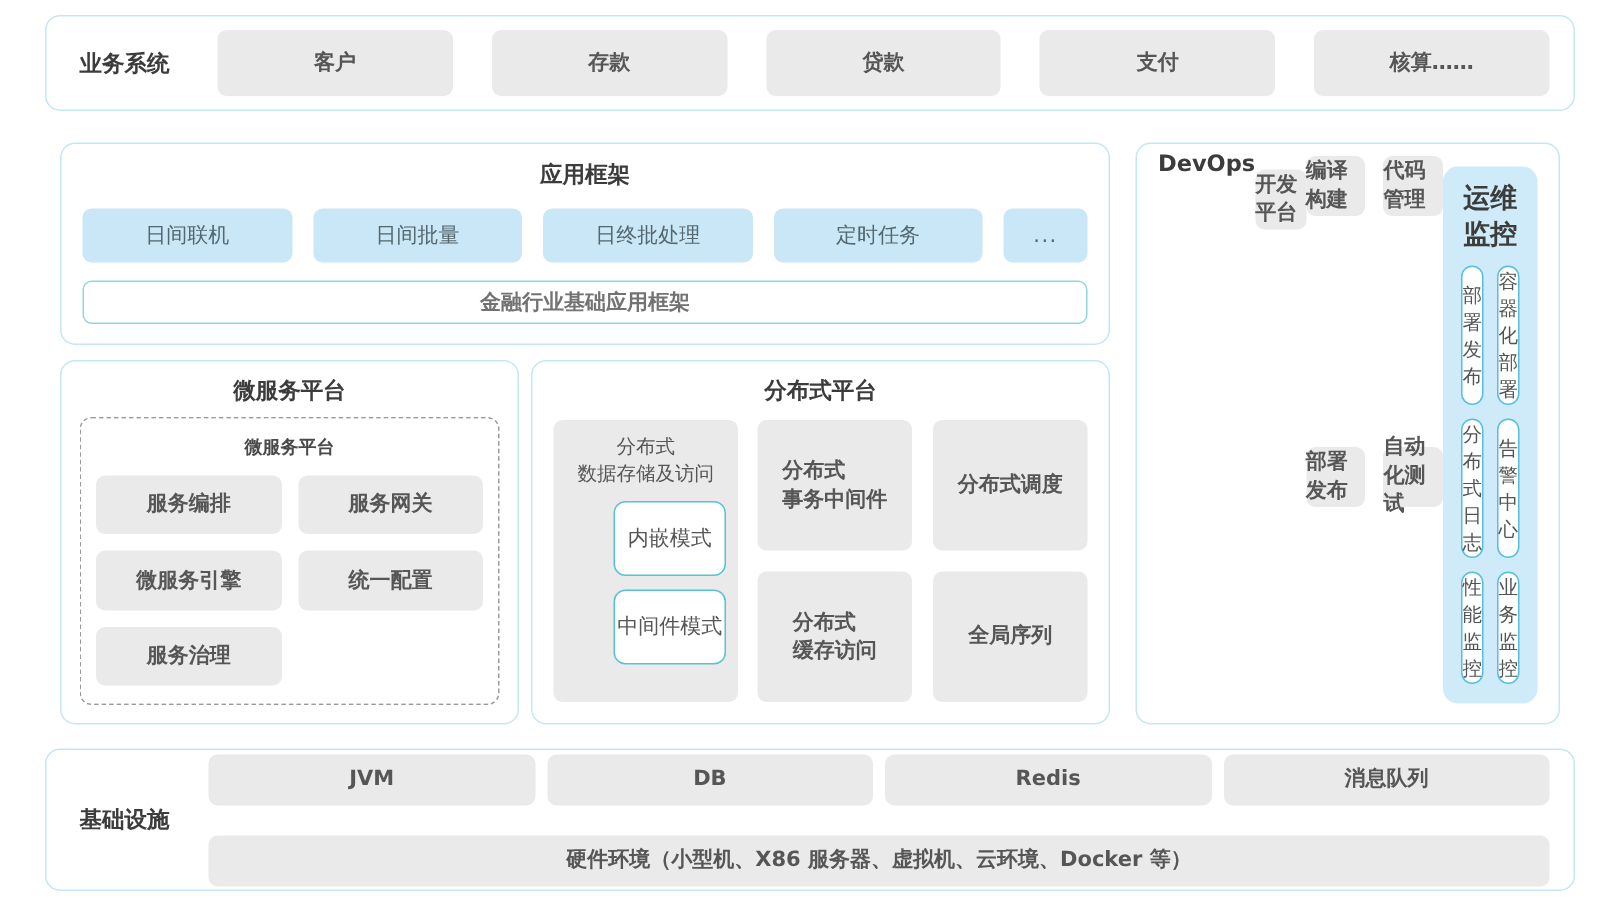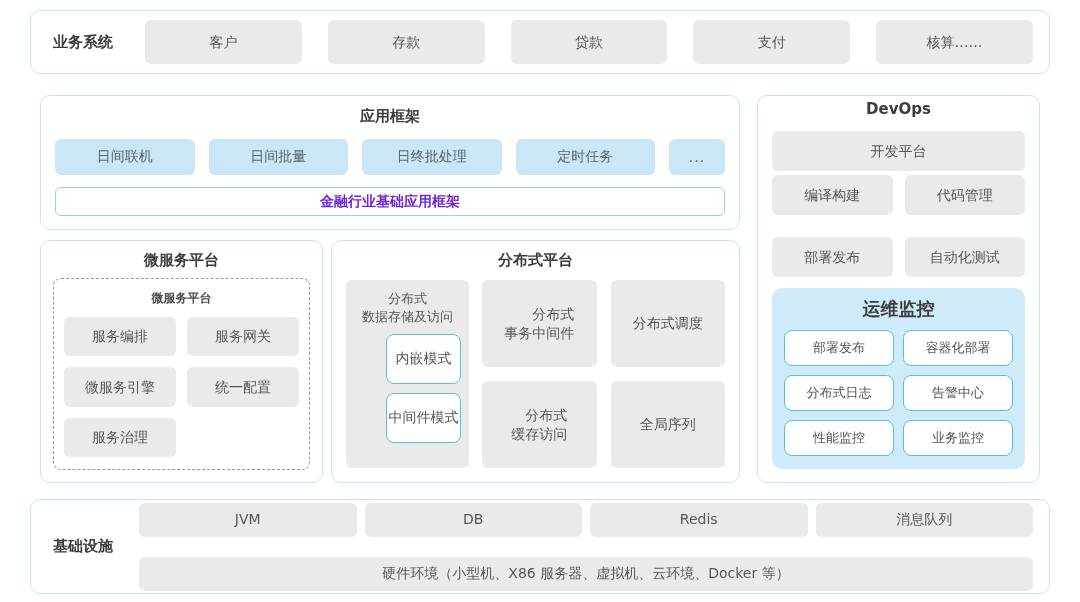--- a/index.html
+++ b/index.html
@@ -6,63 +6,63 @@
   html,body { width:1080px; height:602px; background:#ffffff;
     font-family:"DejaVu Sans","Liberation Sans",sans-serif; color:#4a4a4a; }
   .page { width:1080px; height:602px; padding:10px 30px 8px; display:flex; flex-direction:column; }
 
   .panel { border:1px solid #c4e7f1; border-radius:10px; background:#fff; }
 
   
   .biz-row { height:64px; display:flex; align-items:center; gap:26px; padding:0 16px; }
   .side-label { font-size:15px; font-weight:600; color:#3c3c3c; white-space:nowrap; padding:0 6px; }
   .gray-box { background:#eaeaea; border-radius:6px; display:flex; align-items:center; justify-content:center;
-              color:#565656; font-size:14px; text-align:right; line-height:1.35; white-space:pre-line; }
+              color:#565656; font-size:14px; text-align:left; line-height:1.35; white-space:pre-line;font-weight:bold; }
   .biz-row .gray-box { flex:1; height:44px; }
 
   
   .mid { flex:1; display:flex; gap:17px; margin:21px 10px 0; }
   .mid-left { width:700px; display:flex; flex-direction:column; gap:10px; }
 
   .panel-title { text-align:center; font-size:15px; font-weight:600; color:#3c3c3c; }
 
   
   .app-fw { height:135px; padding:11px 14px 13px; display:flex; flex-direction:column; }
   .fw-modules { display:flex; gap:14px; margin-top:13px; }
   .blue-box { background:#c9e7f6; border-radius:6px; height:36px; display:flex; align-items:center; justify-content:center;
               color:#54676f; font-size:14px; }
   .fw-modules .blue-box { flex:1; }
   .fw-modules .blue-box.small { flex:0 0 56px; letter-spacing:1px; }
   .fw-base { margin-top:12px; height:34px; border:1px solid #8fd6e5; border-radius:6px;
              display:flex; align-items:center; justify-content:center;
-             color:#6d28d9; font-size:14px; font-weight:600; }
+             color:#737373; font-size:14px; font-weight:600; }
 
   .mid-bottom { flex:1; display:flex; gap:8px; }
 
   
-  .micro { width:283px; padding:10px 12px 12px; display:flex; flex-direction:column; }
+  .micro { width:306px; padding:10px 12px 12px; display:flex; flex-direction:column; }
   .dashed { flex:1; margin-top:8px; border:1px dashed #9b9b9b; border-radius:8px; padding:8px 10px 12px;
             display:flex; flex-direction:column; }
   .dashed-title { text-align:center; font-size:12px; font-weight:600; color:#4a4a4a; margin:3px 0 10px; }
   .micro-grid { flex:1; display:grid; grid-template-columns:1fr 1fr; gap:11px; }
   .micro-grid .gray-box { height:auto; }
 
   
   .dist { flex:1; padding:10px 14px 14px; display:flex; flex-direction:column; }
   .dist-body { flex:1; display:flex; gap:13px; margin-top:10px; }
   .storage { width:123px; background:#eaeaea; border-radius:6px; padding:10px 8px 8px;
              display:flex; flex-direction:column; }
   .storage-label { text-align:center; font-size:13px; color:#565656; line-height:1.35; white-space:pre-line; }
   .mode-box { background:#fff; border:1px solid #57c0da; border-radius:8px; height:50px; margin-top:9px;
               display:flex; align-items:center; justify-content:center; color:#565656; font-size:14px;margin-left:32px; }
   .mode-box:first-of-type { margin-top:auto; }
   .dist-grid { flex:1; display:grid; grid-template-columns:1fr 1fr; grid-template-rows:1fr 1fr; gap:14px; }
 
   
-  .devops { flex:1; padding:4px 14px 13px; display:flex; flex-direction:column; }
+  .devops { flex:1; padding:4px 14px 13px; display:flex; flex-direction:row; }
   .devops-platform { height:40px; margin-top:13px; }
   .devops-grid { display:grid; grid-template-columns:1fr 1fr; gap:22px 12px; margin-top:4px; }
   .devops-grid .gray-box { height:40px; }
   .monitor { flex:1; margin-top:11px; background:#cfeaf8; border-radius:10px; padding:9px 12px 13px;
              display:flex; flex-direction:column; }
   .monitor-title { text-align:center; font-size:18px; font-weight:600; color:#3c3c3c; }
   .monitor-grid { flex:1; display:grid; grid-template-columns:1fr 1fr; gap:9px; margin-top:9px; }
   .white-box { background:#fff; border:1px solid #55c0da; border-radius:8px;
                display:flex; align-items:center; justify-content:center; color:#535353; font-size:13px; }
 

